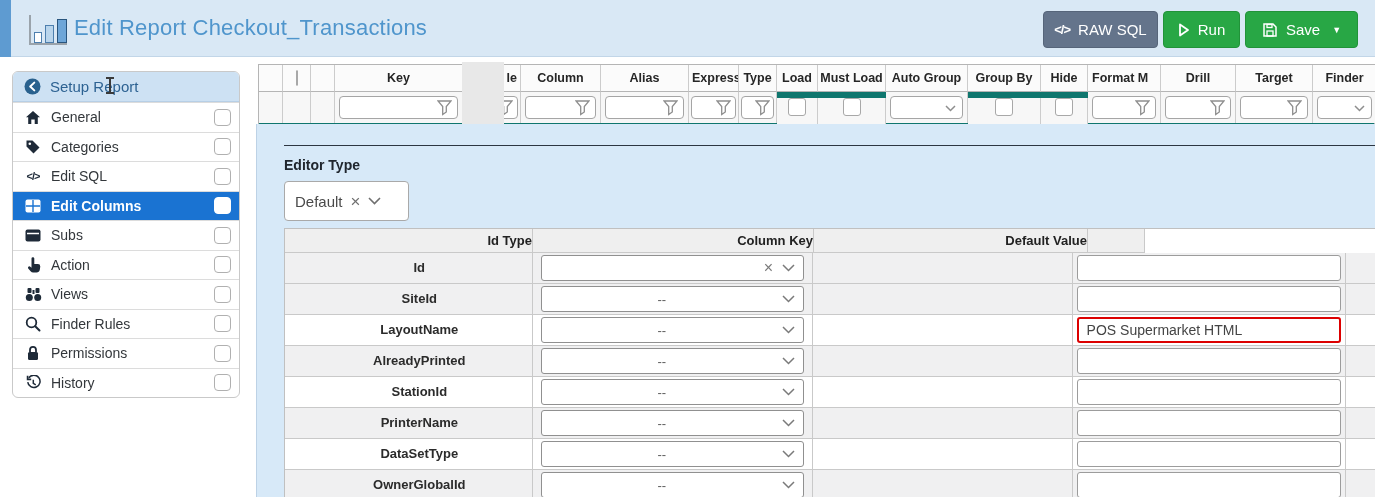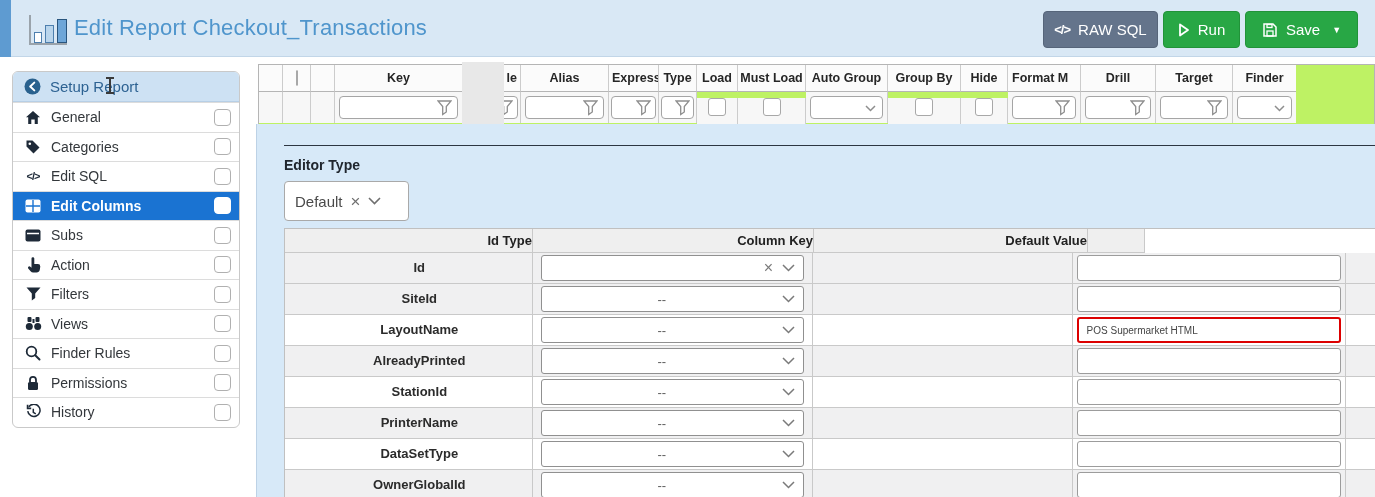--- a/index.html
+++ b/index.html
@@ -44,21 +44,21 @@
   .sb-item.selected .ic { color:#fff; }
   .sb-item.selected .sb-cb { border-color:#fff; }
 
   
   .ibeam { position:absolute; left:109px; top:77px; width:2px; height:17px; background:#3a3a3a; }
   .ibeam::before,.ibeam::after { content:""; position:absolute; left:-3px; width:8px; height:2px; background:#3a3a3a; }
   .ibeam::before { top:0; } .ibeam::after { bottom:0; }
 
   
   .grid { position:absolute; left:258px; top:64px; width:1117px; display:flex;
-          border:1px solid #b5b5b5; background:#bef264; }
+          border:1px solid #b5b5b5; background:#0f766e; }
   .gcol { flex:none; }
   .gh { height:27px; line-height:27px; font-weight:700; font-size:12.5px; text-align:center;
         color:#262626; background:#fbfbfb; border-right:1px solid #cccccc;
         border-bottom:1px solid #b5b5b5; overflow:hidden; white-space:nowrap; }
   .gcol:last-child .gh, .gcol:last-child .gf { border-right:none; }
   .gf { height:31px; border-right:1px solid #cccccc; position:relative; background:#f7f7f7; }
   .fbox { position:absolute; left:4px; right:4px; top:4px; height:23px; background:#fff;
           border:1px solid #a5a5a5; border-radius:4px; }
   .fbox .funnel { position:absolute; right:4px; top:3px; }
   .fbox .chev { position:absolute; right:6px; top:8px; }
@@ -92,21 +92,21 @@
   .dtr.gray .dtc { background:#f0f0f1; }
   .c1 { width:248px; } .c2 { width:281px; } .c3 { width:260px; } .c4 { width:274px; } .c5 { width:57px; }
   .rowlabel { display:block; height:31px; line-height:30px; text-align:center;
               font-weight:700; color:#2b2b2b;padding-left:22px; }
   .combo { position:absolute; left:8px; right:8px; top:2px; height:26px; background:#fff;
            border:1px solid #909090; border-radius:3px; display:flex; align-items:center; }
   .combo .cval { flex:1; text-align:center; color:#5d5d5d; font-size:13px; }
   .combo .x { color:#7a7a7a; font-size:16px; margin-right:9px; line-height:1; }
   .combo .chev { margin-right:8px; display:flex; }
   .dinput { position:absolute; left:4px; right:4px; top:2px; height:26px; border:1px solid #9c9c9c;
-            border-radius:3px; background:#fff; font-size:10px; color:#444;
+            border-radius:3px; background:#fff; font-size:14px; color:#444;
             padding:0 8px; font-family:"Liberation Sans", sans-serif; outline:none; width:calc(100% - 8px); }
   .dinput.red { border:2px solid #dc0000; }
   svg { display:block; }
 </style>
 </head>
 <body>
 
 <div id="stage">
 
   <div class="topbar">
@@ -203,29 +203,20 @@
       <span class="ic">
         <svg width="15" height="16" viewBox="0 0 15 16">
             <path d="M5.5 1.6 a1.4 1.4 0 0 1 2.8 0 V7 h3.6 a2.4 2.4 0 0 1 2.4 2.4 l-.5 3.4 a3.4 3.4 0 0 1 -3.4 2.7 H7.2 a3.4 3.4 0 0 1 -2.6-1.2 L2.2 11.4 a1.3 1.3 0 0 1 1.8-1.8 l1.5 1.2 Z" fill="currentColor"></path>
           </svg>
       </span>
       <span class="lbl">Action</span>
       <span class="sb-cb"></span>
     </div>
     <div class="sb-item">
       <span class="ic">
-        <svg width="15" height="14" viewBox="0 0 15 14">
-            <path d="M0.5 0.5 H14.5 L9.2 6.5 V11 L5.8 13.5 V6.5 Z" fill="currentColor"></path>
-          </svg>
-      </span>
-      <span class="lbl">Filters</span>
-      <span class="sb-cb"></span>
-    </div>
-    <div class="sb-item">
-      <span class="ic">
         <svg width="17" height="15" viewBox="0 0 17 15">
             <rect x="2.5" y="1" width="4" height="5" rx="1" fill="currentColor"></rect>
             <rect x="10.5" y="1" width="4" height="5" rx="1" fill="currentColor"></rect>
             <circle cx="4.3" cy="10.5" r="3.5" fill="currentColor"></circle>
             <circle cx="12.7" cy="10.5" r="3.5" fill="currentColor"></circle>
             <rect x="7.5" y="3" width="2" height="4" fill="currentColor"></rect>
           </svg>
       </span>
       <span class="lbl">Views</span>
       <span class="sb-cb"></span>
@@ -295,20 +286,32 @@
       <div class="gf">
           <div class="fbox" style="left:2px;right:2px;">
             <span class="funnel" style="position:absolute;right:4px;top:3px;">
               <svg width="15" height="16" viewBox="0 0 15 16">
                 <path d="M1 1 H14 L9.3 6.5 V12 L5.7 14.5 V6.5 Z" fill="none" stroke="#8e8e8e" stroke-width="1.3"></path>
               </svg>
             </span>
           </div>
         </div>
     </div>
+    <div class="gcol" style="width:80px">
+      <div class="gh">Column</div>
+      <div class="gf">
+          <div class="fbox">
+            <span class="funnel" style="position:absolute;right:5px;top:3px;">
+              <svg width="15" height="16" viewBox="0 0 15 16">
+                <path d="M1 1 H14 L9.3 6.5 V12 L5.7 14.5 V6.5 Z" fill="none" stroke="#8e8e8e" stroke-width="1.3"></path>
+              </svg>
+            </span>
+          </div>
+        </div>
+    </div>
     <div class="gcol" style="width:88px">
       <div class="gh">Alias</div>
       <div class="gf">
           <div class="fbox">
             <span class="funnel" style="position:absolute;right:5px;top:3px;">
               <svg width="15" height="16" viewBox="0 0 15 16">
                 <path d="M1 1 H14 L9.3 6.5 V12 L5.7 14.5 V6.5 Z" fill="none" stroke="#8e8e8e" stroke-width="1.3"></path>
               </svg>
             </span>
           </div>

